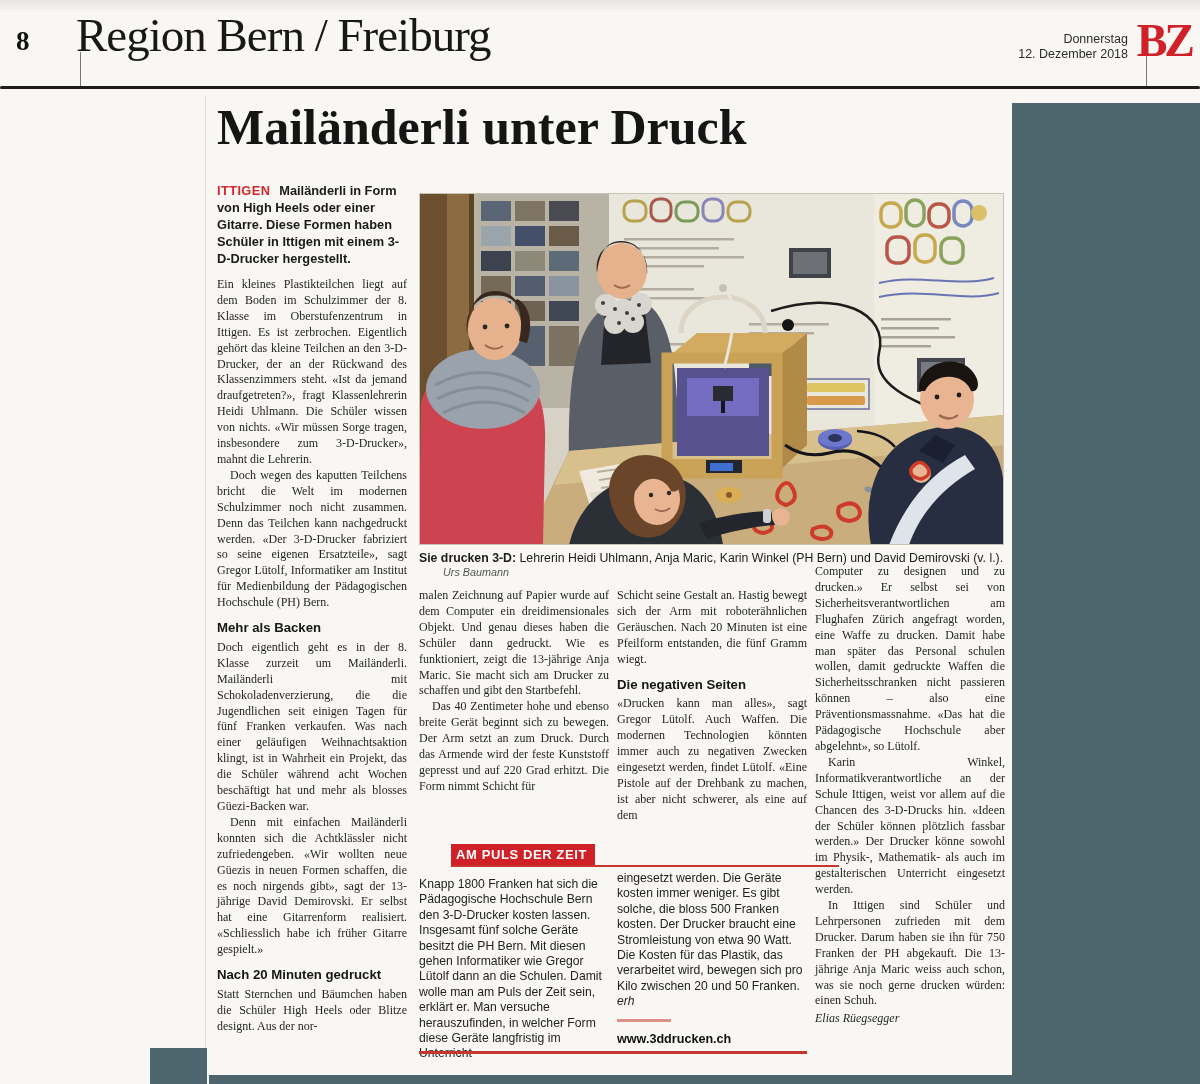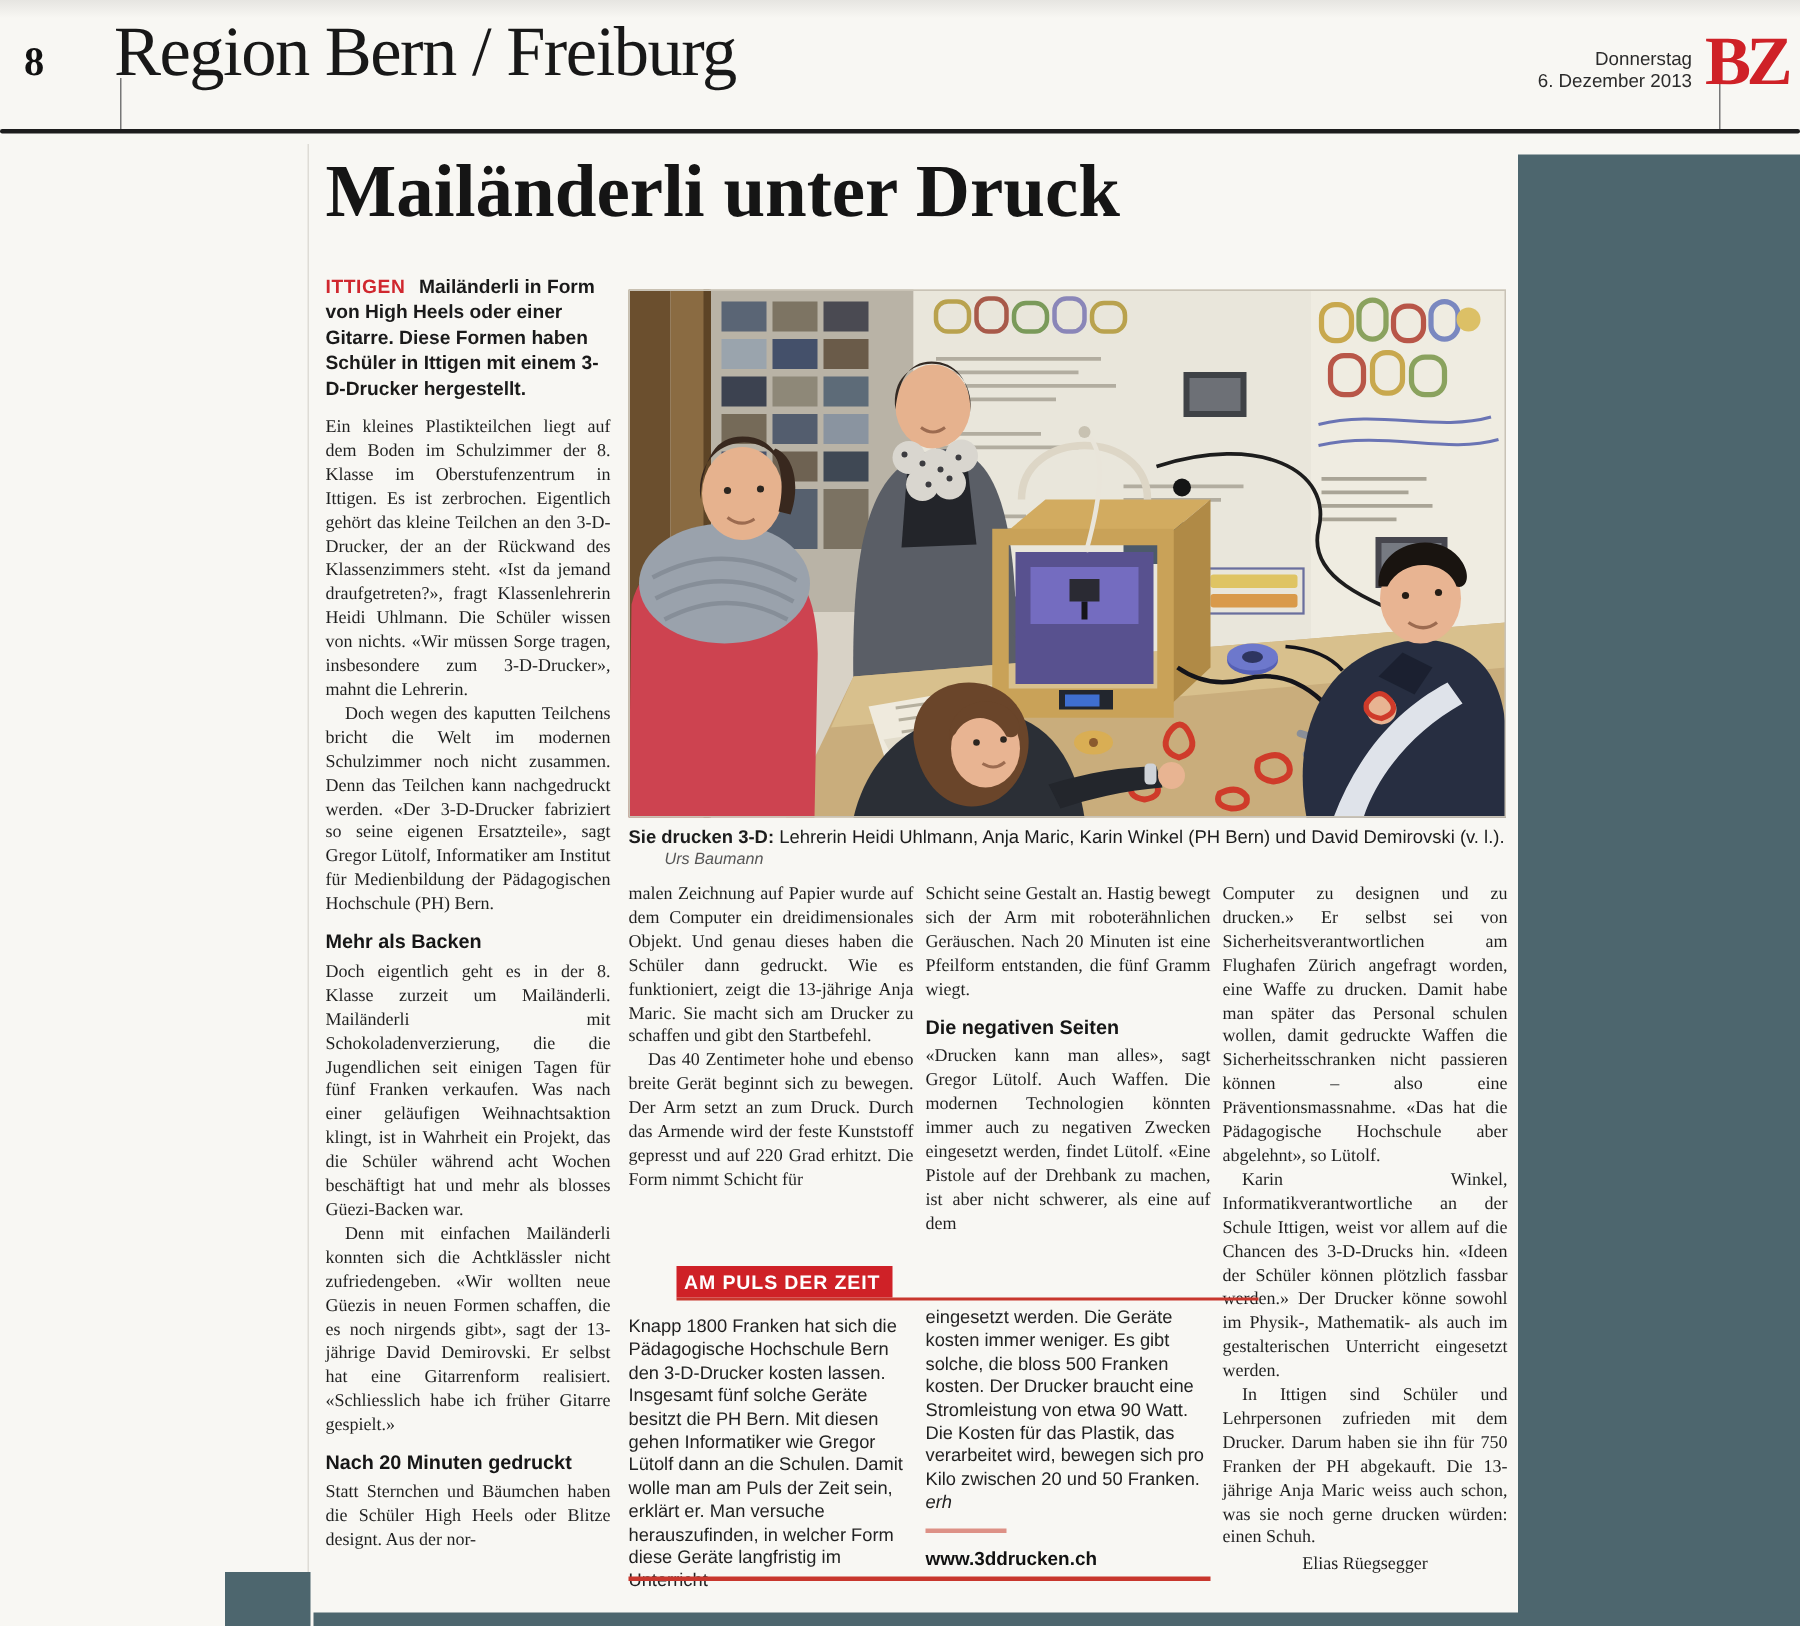--- a/index.html
+++ b/index.html
@@ -28,27 +28,27 @@
 
   
   .headline{position:absolute;left:217px;top:98px;font-size:50px;font-weight:bold;color:#151515;
         letter-spacing:0;white-space:nowrap;}
   .col{position:absolute;width:190px;text-align:justify;font-size:12px;line-height:15.9px;}
   .col p{margin:0;}
   .col p.indent{text-indent:13px;}
   .col1{left:217px;top:182px;}
   .col2{left:419px;top:588px;}
   .col3{left:617px;top:588px;}
-  .col4{left:815px;top:588px;}
+  .col4{left:815px;top:564px;}
   .lead{font-family:"Liberation Sans",sans-serif;font-weight:bold;font-size:12.8px;
         line-height:17px;text-align:left;color:#1a1a1a;margin-bottom:10px !important;}
   .kicker{color:#d0272e;margin-right:9px;letter-spacing:.4px;}
   .subhead{font-family:"Liberation Sans",sans-serif;font-weight:bold;font-size:13.2px;
         margin:9px 0 4px 0 !important;text-align:left;color:#161616;}
-  .byline{text-align:center;margin-top:2px !important;}
+  .byline{text-align:left;font-style:italic;margin-top:2px !important;}
 
   
   .photo{position:absolute;left:419px;top:193px;width:585px;height:352px;background:#d8d2c6;}
   .photo svg{display:block;}
   .caption{position:absolute;left:419px;top:551px;width:586px;
         font-family:"Liberation Sans",sans-serif;font-size:12.3px;color:#1c1c1c;}
   .caption .cap-bold{font-weight:bold;}
   .caption .credit{font-style:italic;font-size:10.8px;color:#555;margin-left:24px;}
 
   
@@ -72,21 +72,21 @@
 <div class="page">
   <div class="scan-top"></div>
   <div class="fold-line"></div>
 
   <div class="page-number">8</div>
   <div class="section-title">Region Bern / Freiburg</div>
   <div class="header-tick tick-left"></div>
   <div class="header-tick tick-right"></div>
   <div class="dateline">
     <div>Donnerstag</div>
-    <div>6. Dezember 2013</div>
+    <div>12. Dezember 2018</div>
   </div>
   <div class="bz-logo">BZ</div>
   <div class="header-rule"></div>
 
   <div class="side-panel"></div>
   <div class="corner-block"></div>
   <div class="bottom-strip"></div>
 
   <div class="headline">Mailänderli unter Druck</div>
 

